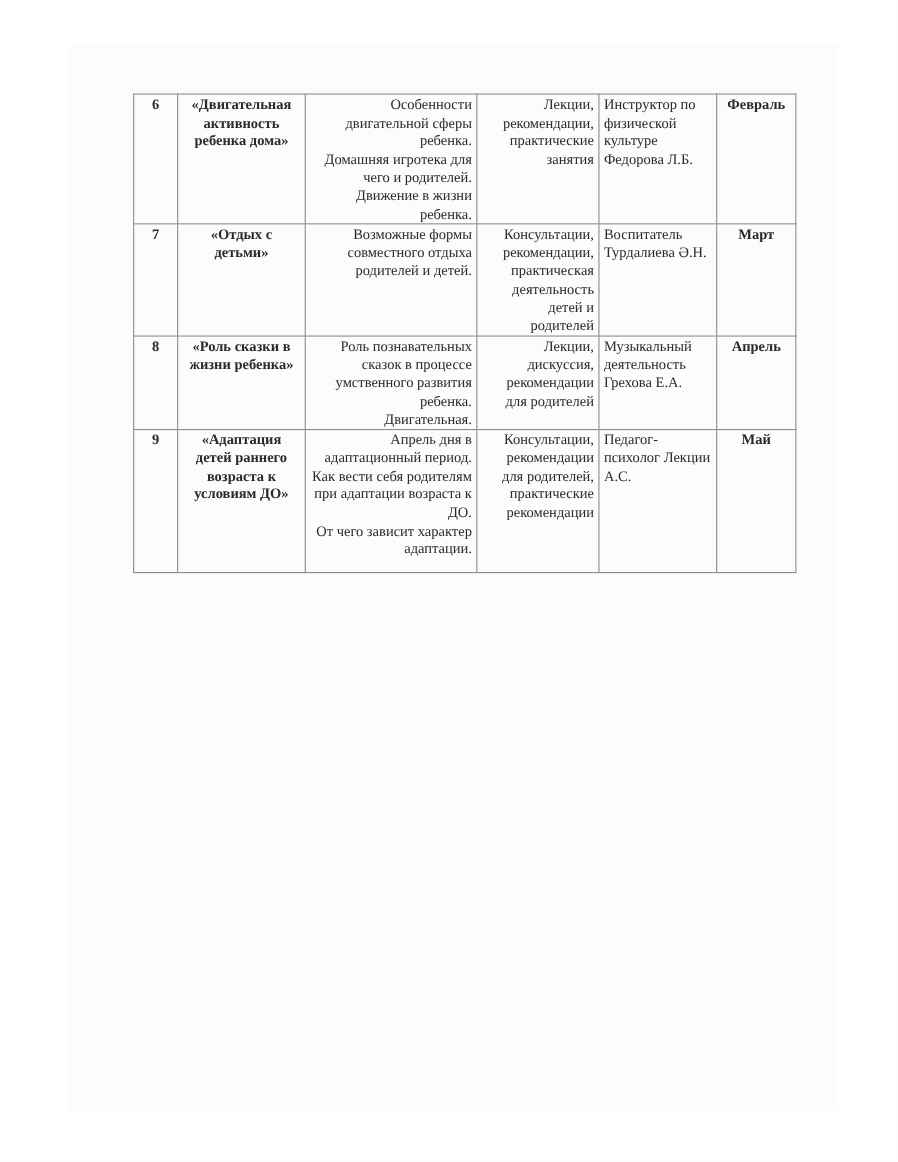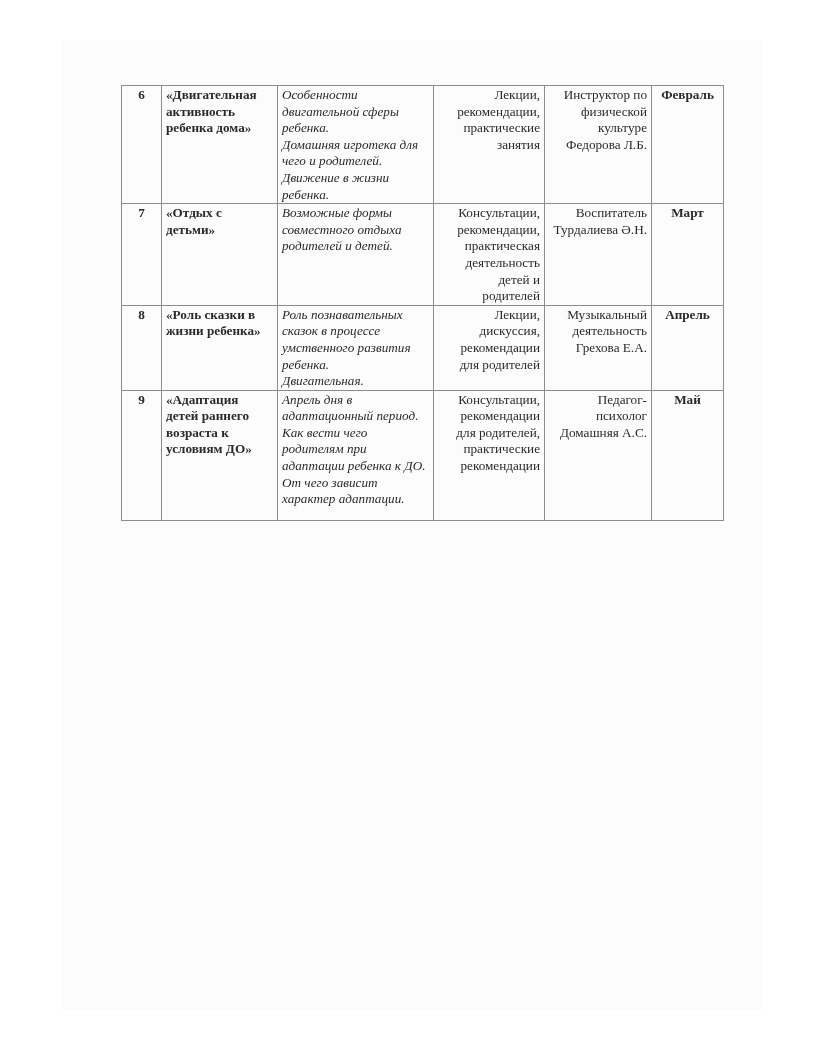--- a/index.html
+++ b/index.html
@@ -29,24 +29,24 @@
       vertical-align: top;
       padding: 1px 4px 0 4px;
     }
     col.c-num { width: 40px; }
     col.c-topic { width: 116px; }
     col.c-content { width: 156px; }
     col.c-form { width: 111px; }
     col.c-resp { width: 107px; }
     col.c-month { width: 72px; }
     td.num { text-align: center; font-weight: bold; }
-    td.topic { font-weight: bold; }
-    td.content { text-align: left; font-style: italic; }
+    td.topic { text-align: center; font-weight: bold; }
+    td.content { text-align: right; }
     td.form { text-align: right; }
-    td.resp { text-align: right; margin-top: 21px; }
+    td.resp { text-align: left; margin-top: 21px; }
     td.month { text-align: center; font-weight: bold; margin-top: 17px; }
     .line { display: block; }
   </style>
 </head>
 <body>
 
 <div class="page-shade"></div>
 
 <table class="plan">
   <colgroup>
@@ -89,21 +89,21 @@
       </td>
       <td class="form">Лекции, дискуссия, рекомендации для родителей</td>
       <td class="resp">Музыкальный деятельность Грехова Е.А.</td>
       <td class="month">Апрель</td>
     </tr>
     <tr style="height:130px;">
       <td class="num">9</td>
       <td class="topic">«Адаптация детей раннего возраста к условиям ДО»</td>
       <td class="content">
         <span class="line">Апрель дня в адаптационный период.</span>
-        <span class="line">Как вести чего родителям при адаптации ребенка к ДО.</span>
+        <span class="line">Как вести себя родителям при адаптации возраста к ДО.</span>
         <span class="line">От чего зависит характер адаптации.</span>
       </td>
       <td class="form">Консультации, рекомендации для родителей, практические рекомендации</td>
-      <td class="resp">Педагог-психолог Домашняя А.С.</td>
+      <td class="resp">Педагог-психолог Лекции А.С.</td>
       <td class="month">Май</td>
     </tr>
   </tbody>
 </table>
 
 </body></html>

